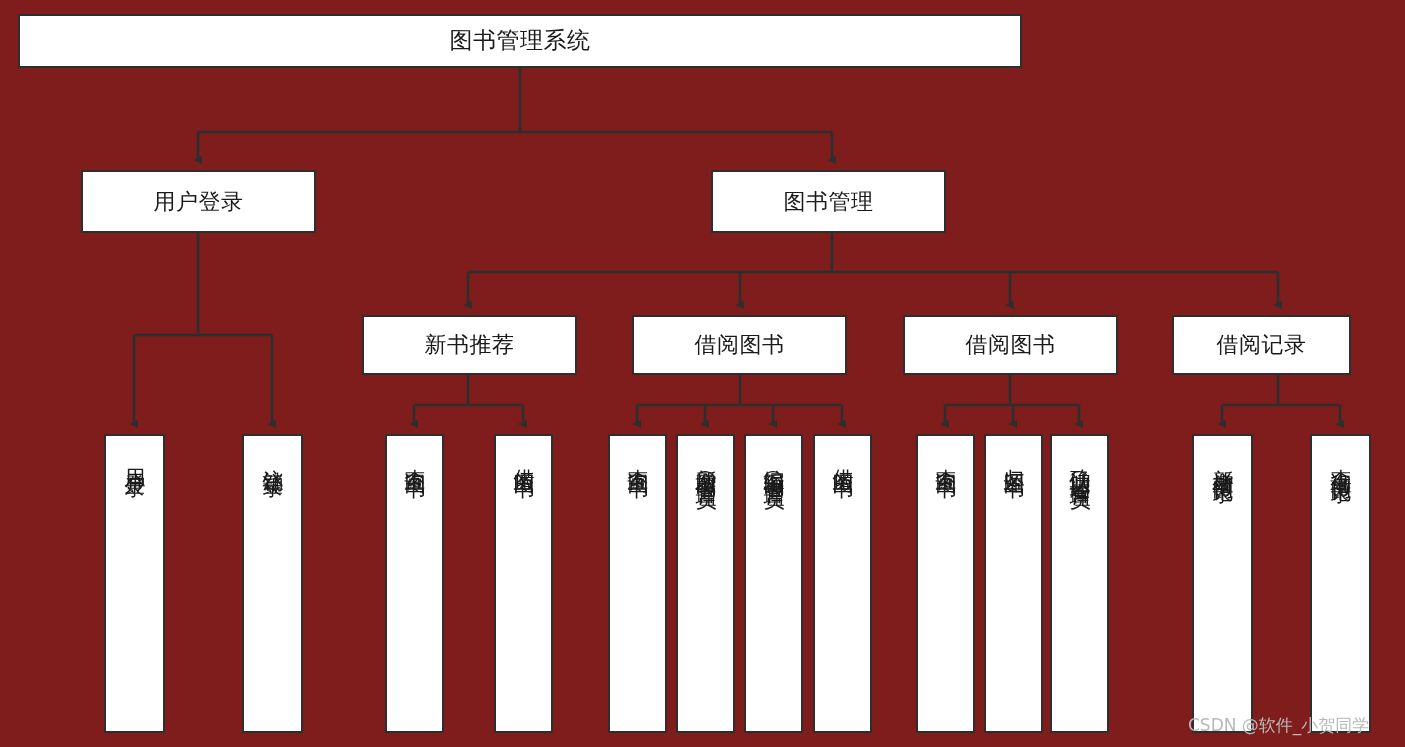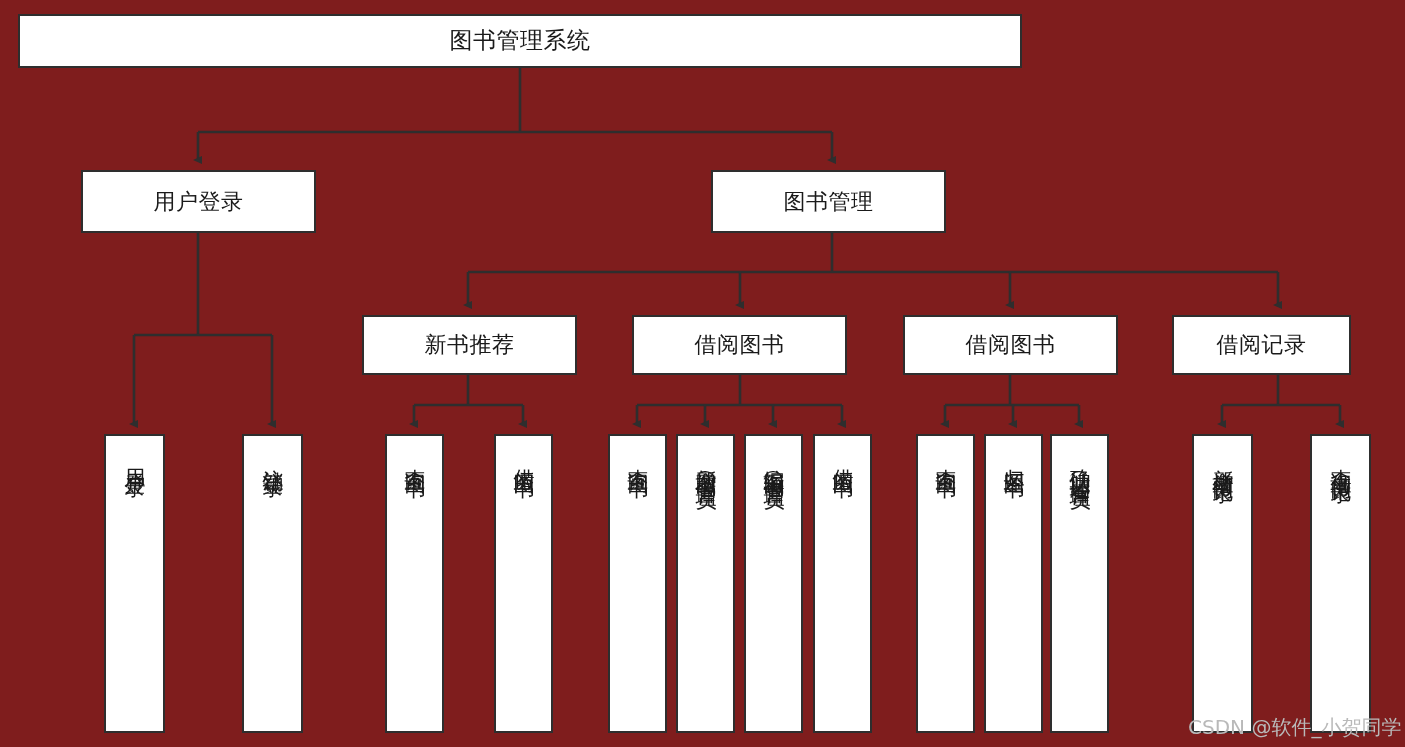--- a/index.html
+++ b/index.html
@@ -56,21 +56,21 @@
     writing-mode: vertical-rl;
     text-orientation: upright;
     font-size: 21px;
     letter-spacing: 3px;
     line-height: 1;
   }
   .watermark {
     position: absolute;
     left: 1188px;
     top: 714px;
-    font-size: 20px;
+    font-size: 17px;
     color: #b9b9b9;
     white-space: nowrap;
     font-family: "DejaVu Sans", "Liberation Sans", sans-serif;
   }
 </style>
 </head>
 <body>
 
 <div id="canvas">
 

